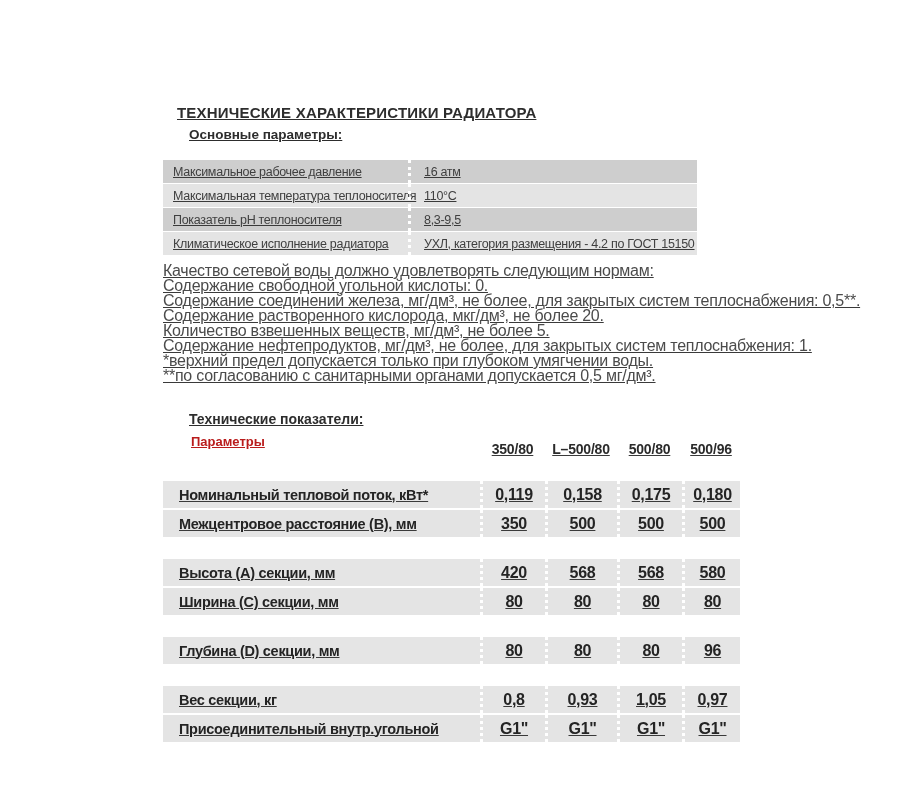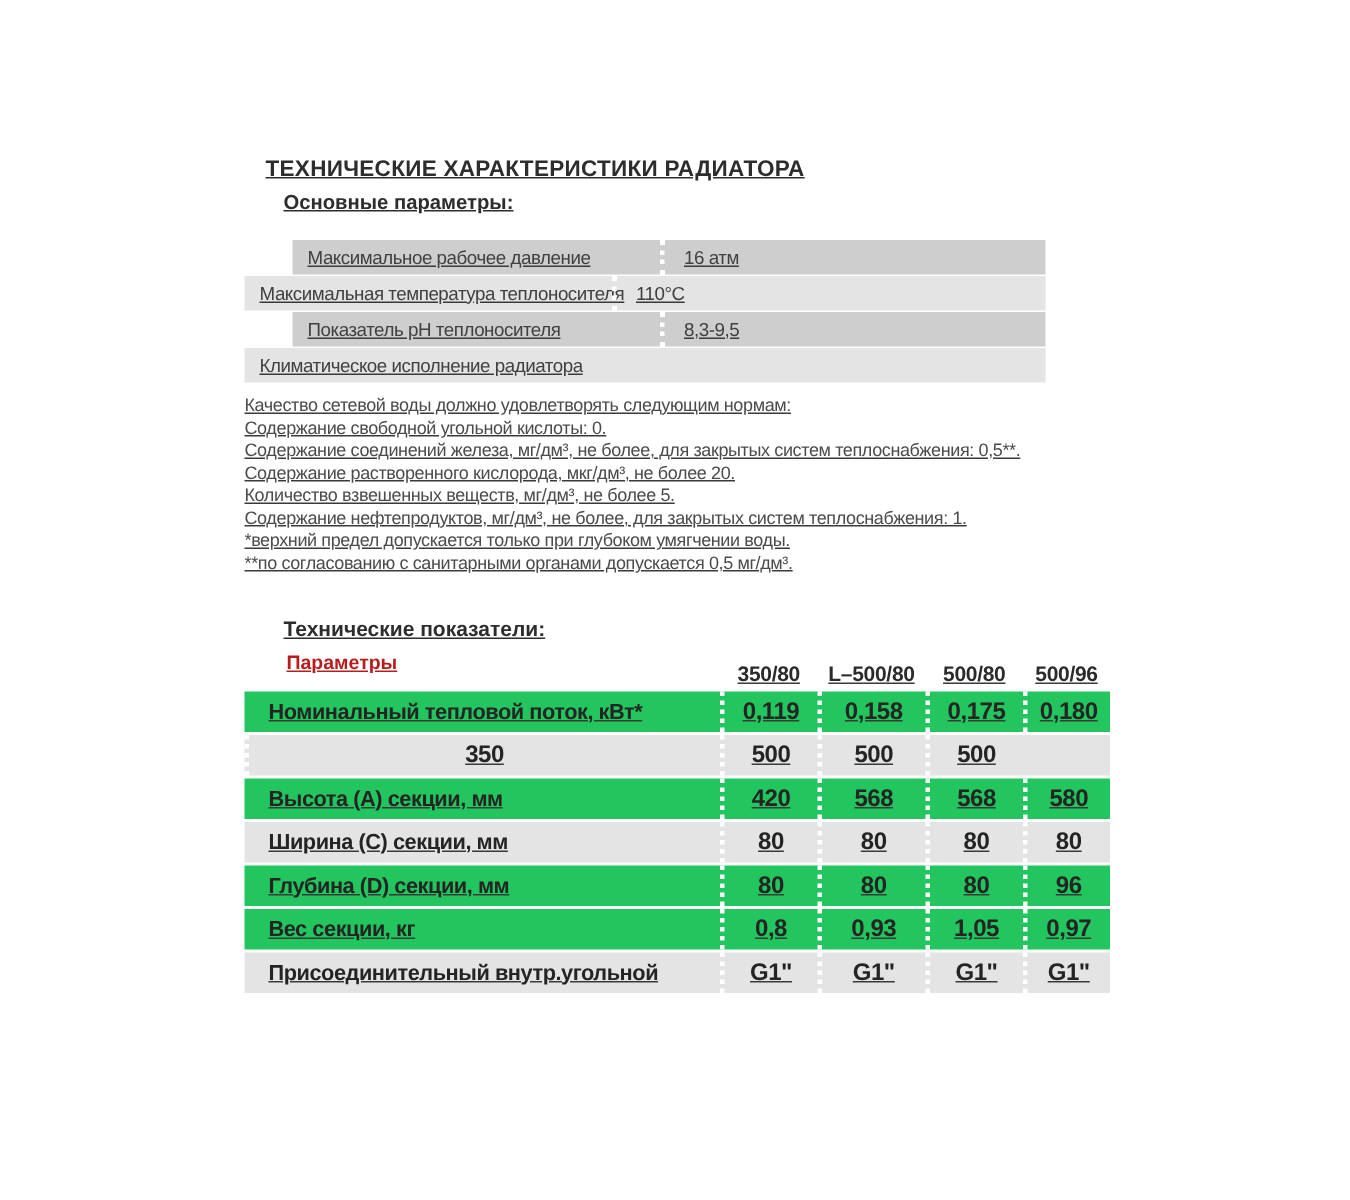--- a/index.html
+++ b/index.html
@@ -22,40 +22,40 @@
   }
   .h-main-params { left: 189px; top: 127px; }
   .h-tech        { left: 189px; top: 411px; font-size: 14px; }
 
   
   .table1 {
     left: 163px; top: 160px; width: 534px;
     display: flex; flex-direction: column; gap: 1px;
   }
   .t1-row { display: flex; height: 23px; }
-  .t1-row.dark  { background: #cecece; margin-left: 32px; }
+  .t1-row.dark  { background: #cecece; }
   .t1-row.light { background: #e4e4e4; }
   .t1-label {
     width: 245px; padding-left: 10px;
     display: flex; align-items: center;
     font-size: 12.5px; letter-spacing: -0.3px; color: #404040;
     white-space: nowrap;
   }
   .t1-value {
     flex: 1; padding-left: 13px;
     border-left: 3px dotted #ffffff;
     display: flex; align-items: center;
     font-size: 12.5px; letter-spacing: -0.3px; color: #404040;
     white-space: nowrap;
   }
 
   
   .notes { left: 163px; top: 263px; }
   .note-line {
-    font-size: 12px; line-height: 15px; letter-spacing: -0.25px;
+    font-size: 16px; line-height: 15px; letter-spacing: -0.25px;
     color: #4b4b4b; white-space: nowrap;
   }
 
   
   .params-label {
     left: 163px; top: 434px;
     font-size: 13px; font-weight: 600; color: #b91c1c; padding-left: 28px;
   }
 
   
@@ -70,21 +70,21 @@
 
   
   .table2 {
     left: 163px; top: 461px; width: 577px;
     display: flex; flex-direction: column; gap: 2px;
   }
   .t2-row {
     display: grid; grid-template-columns: 317px 65px 72px 65px 58px;
     height: 27px;
   }
-  .t2-row.dark  { background: #22c55e; }
+  .t2-row.dark  { background: #e5e5e5; margin-top: 20px; }
   .t2-row.light { background: #e4e4e4; }
   .t2-label {
     display: flex; align-items: center; padding-left: 16px;
     font-size: 14.5px; font-weight: 700; letter-spacing: -0.3px; color: #242424;
     white-space: nowrap;
   }
   .t2-val {
     display: flex; align-items: center; justify-content: center;
     border-left: 3px dotted #ffffff;
     font-size: 16px; font-weight: 700; letter-spacing: -0.3px; color: #242424;
@@ -104,20 +104,21 @@
   <div class="t1-row light">
     <div class="t1-label">Максимальная температура теплоносителя</div>
     <div class="t1-value">110°C</div>
   </div>
   <div class="t1-row dark">
     <div class="t1-label">Показатель pH теплоносителя</div>
     <div class="t1-value">8,3-9,5</div>
   </div>
   <div class="t1-row light">
     <div class="t1-label">Климатическое исполнение радиатора</div>
+    <div class="t1-value">УХЛ, категория размещения - 4.2 по ГОСТ 15150</div>
   </div>
 </div>
 
 <div class="abs notes">
   <div class="note-line">Качество сетевой воды должно удовлетворять следующим нормам:</div>
   <div class="note-line">Содержание свободной угольной кислоты: 0.</div>
   <div class="note-line">Содержание соединений железа, мг/дм³, не более, для закрытых систем теплоснабжения: 0,5**.</div>
   <div class="note-line">Содержание растворенного кислорода, мкг/дм³, не более 20.</div>
   <div class="note-line">Количество взвешенных веществ, мг/дм³, не более 5.</div>
   <div class="note-line">Содержание нефтепродуктов, мг/дм³, не более, для закрытых систем теплоснабжения: 1.</div>
@@ -138,20 +139,21 @@
 
 <div class="abs table2">
   <div class="t2-row dark">
     <div class="t2-label">Номинальный тепловой поток, кВт*</div>
     <div class="t2-val">0,119</div>
     <div class="t2-val">0,158</div>
     <div class="t2-val">0,175</div>
     <div class="t2-val">0,180</div>
   </div>
   <div class="t2-row light">
+    <div class="t2-label">Межцентровое расстояние (B), мм</div>
     <div class="t2-val">350</div>
     <div class="t2-val">500</div>
     <div class="t2-val">500</div>
     <div class="t2-val">500</div>
   </div>
   <div class="t2-row dark">
     <div class="t2-label">Высота (A) секции, мм</div>
     <div class="t2-val">420</div>
     <div class="t2-val">568</div>
     <div class="t2-val">568</div>

